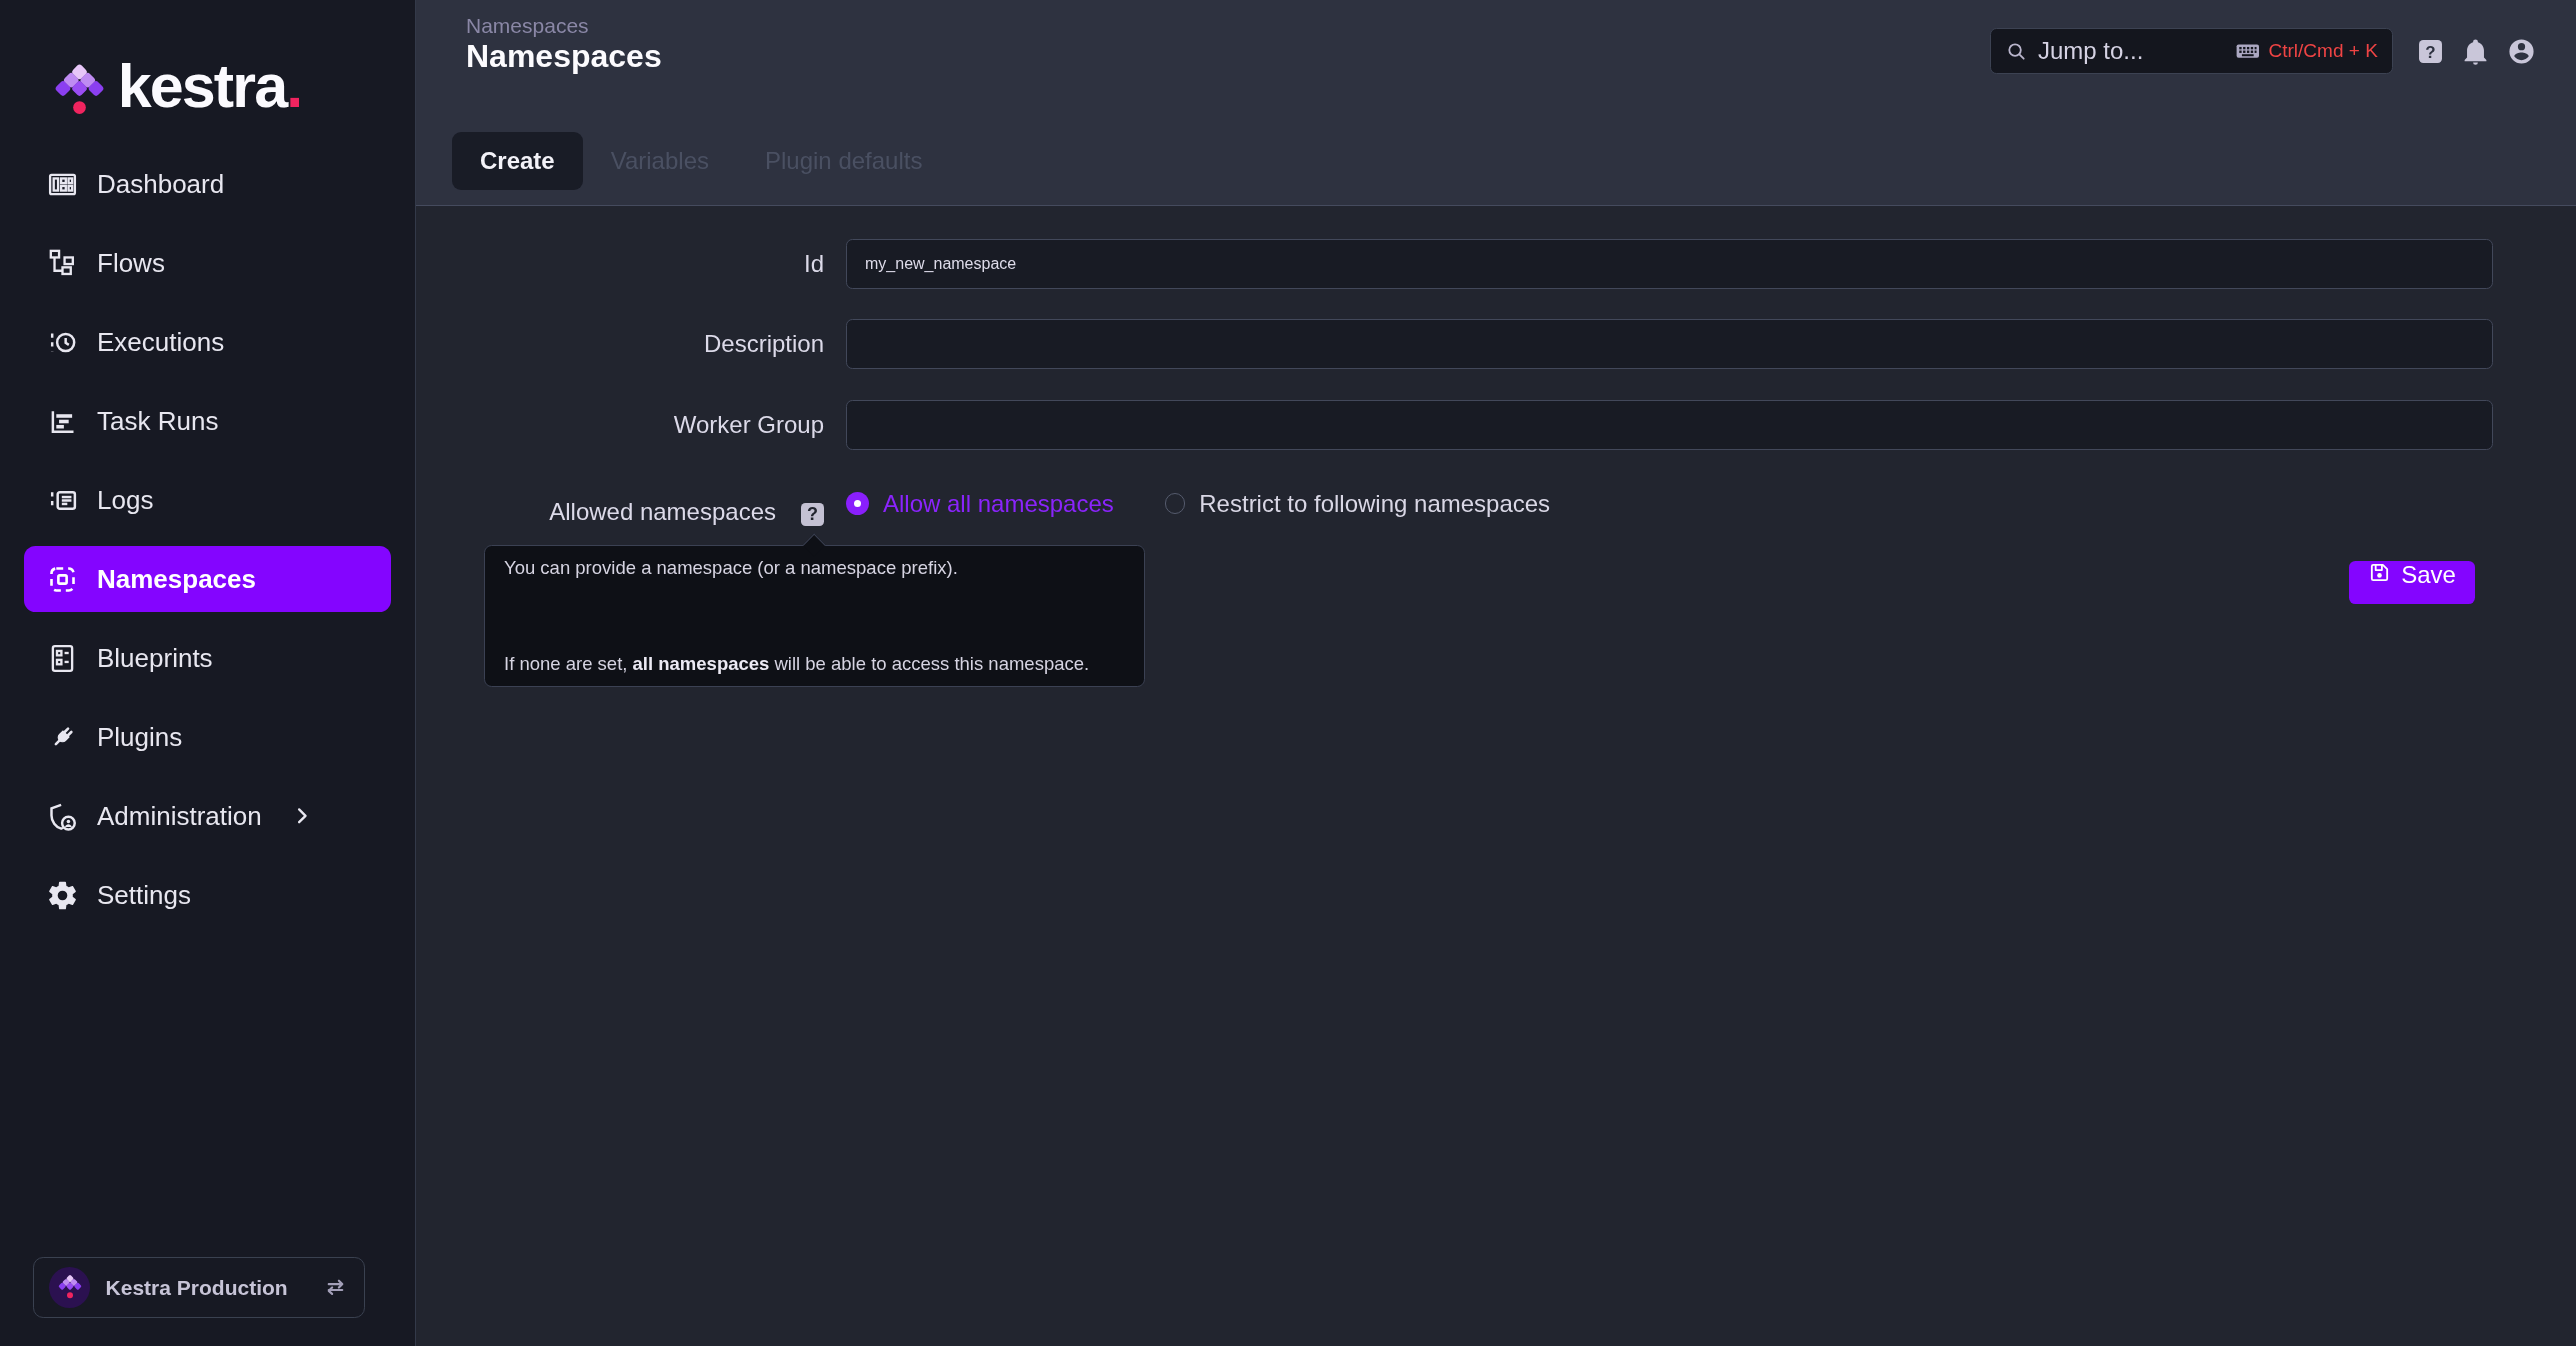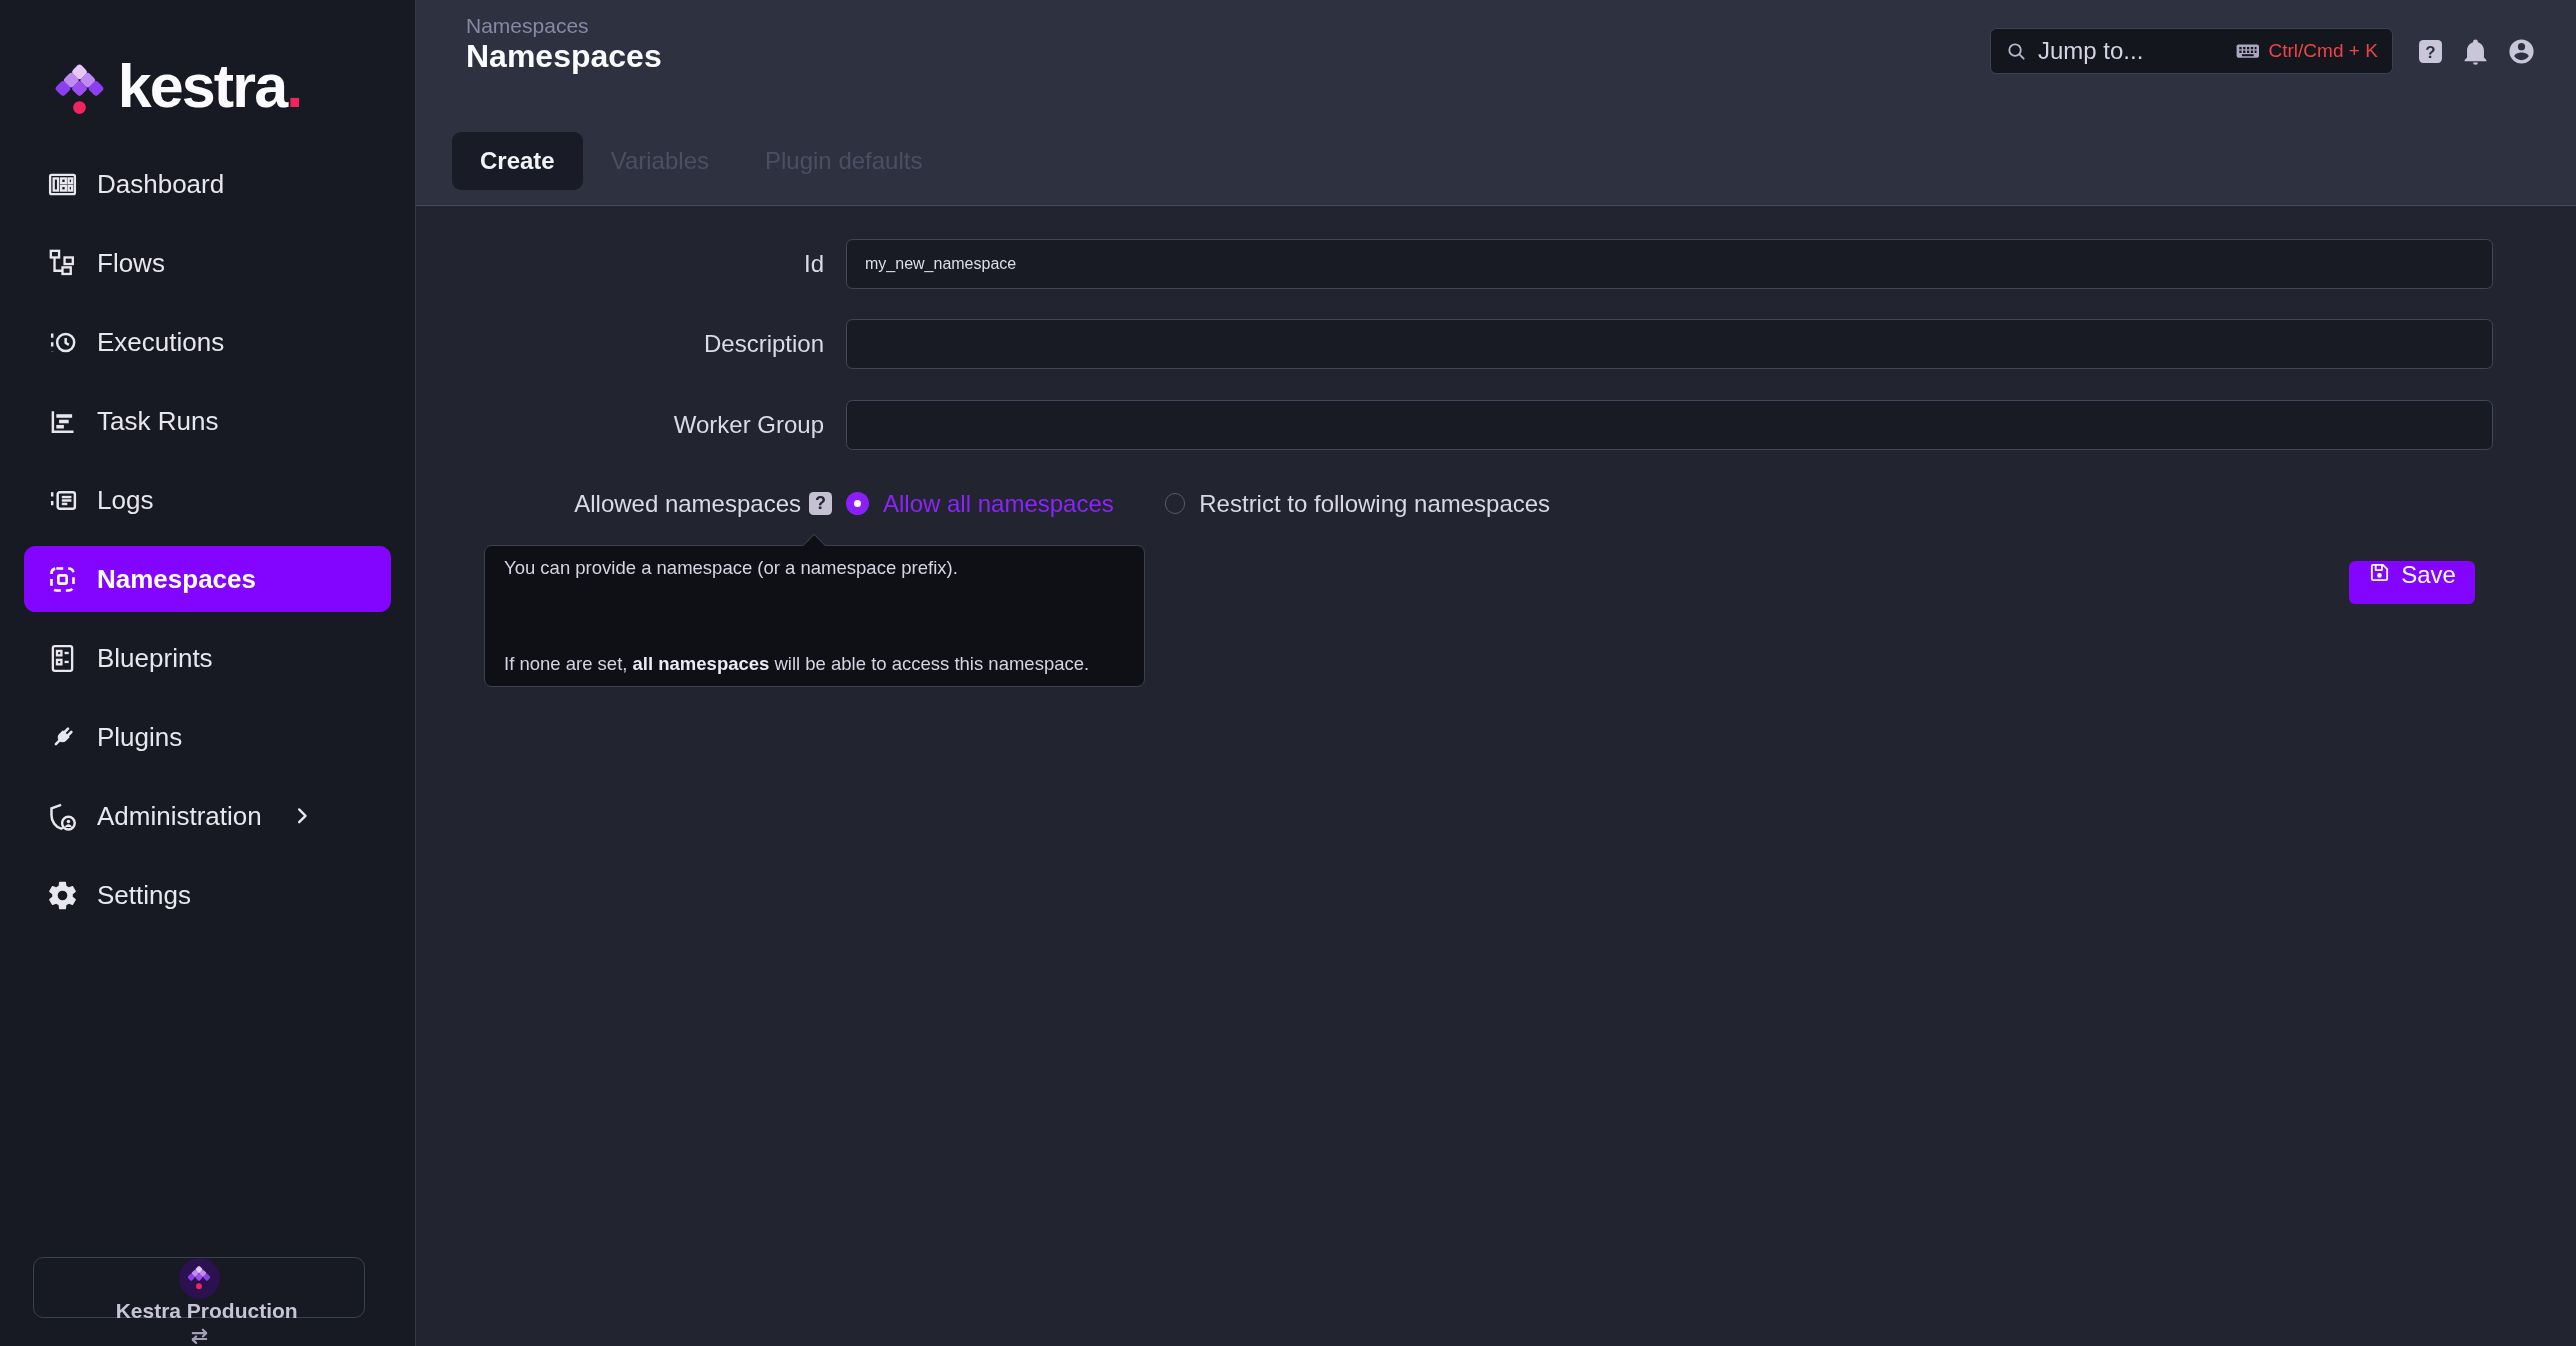--- a/index.html
+++ b/index.html
@@ -28,21 +28,21 @@
   }
   .nav-item .nicon { width:33px; height:33px; flex:0 0 33px; }
   .nav-item .nlabel { margin-left:18px; font-size:26px; color:#E8E7F0; }
   .nav-item.active { background:#8405FF; height:66px; margin:6.4px 24px; }
   .nav-item.active .nlabel { font-weight:700; color:#FFFFFF; }
   .nav-chevron { width:25.6px; height:25.6px; margin-left:27px; }
   .sidebar-spacer { flex:1; }
   .tenant {
     margin:0 33px 28px 33px; height:61px; width:332px;
     border:1.3px solid #3A4150; border-radius:10.2px;
-    display:flex; align-items:center; padding:0 15.3px; cursor:pointer;flex-direction:column;
+    display:flex; align-items:center; padding:0 15.3px; cursor:pointer;
   }
   .tenant-avatar {
     width:41px; height:41px; border-radius:50%; background:#2B1150;
     display:flex; align-items:center; justify-content:center; flex:0 0 41px;
   }
   .tenant-name { margin-left:15.3px; font-size:21px; font-weight:700; color:#C7C4D7; flex:1; }
 
   
   .main { flex:1; display:flex; flex-direction:column; position:relative; }
   .band {
@@ -84,22 +84,22 @@
   .form-input {
     position:absolute; left:430px; top:0; width:1647px; height:50px;
     background:#181B24; border:1.3px solid #42485A; border-radius:6.4px;
     font-family:"Liberation Sans", sans-serif; font-size:16px; color:#DEDCEA;
     padding:0 18px; outline:none;
   }
   .row-id { top:33px; } .row-desc { top:113px; } .row-wg { top:194px; }
 
   .radio-row { position:absolute; top:275px; left:0; width:100%; height:45px; }
   .radio-label-cell {
-    position:absolute; left:8px; top:0; width:408px; height:45px;
-    display:flex; align-items:center; justify-content:flex-end; gap:8px;
+    position:absolute; left:0; top:0; width:408px; height:45px;
+    display:flex; align-items:flex-end; justify-content:flex-end; gap:25px;
     font-size:24px; color:#DCDAE9;
   }
   .help-badge {
     width:23px; height:23px; background:#C4C1D3; border-radius:4.5px;
     display:flex; align-items:center; justify-content:center;
     font-size:18px; font-weight:700; color:#22252F; cursor:pointer;
   }
   .radio-options { position:absolute; left:430px; top:0; height:45px; display:flex; align-items:center; gap:51px; }
   .radio-opt { display:flex; align-items:center; gap:14px; cursor:pointer; }
   .radio-dot-on {

